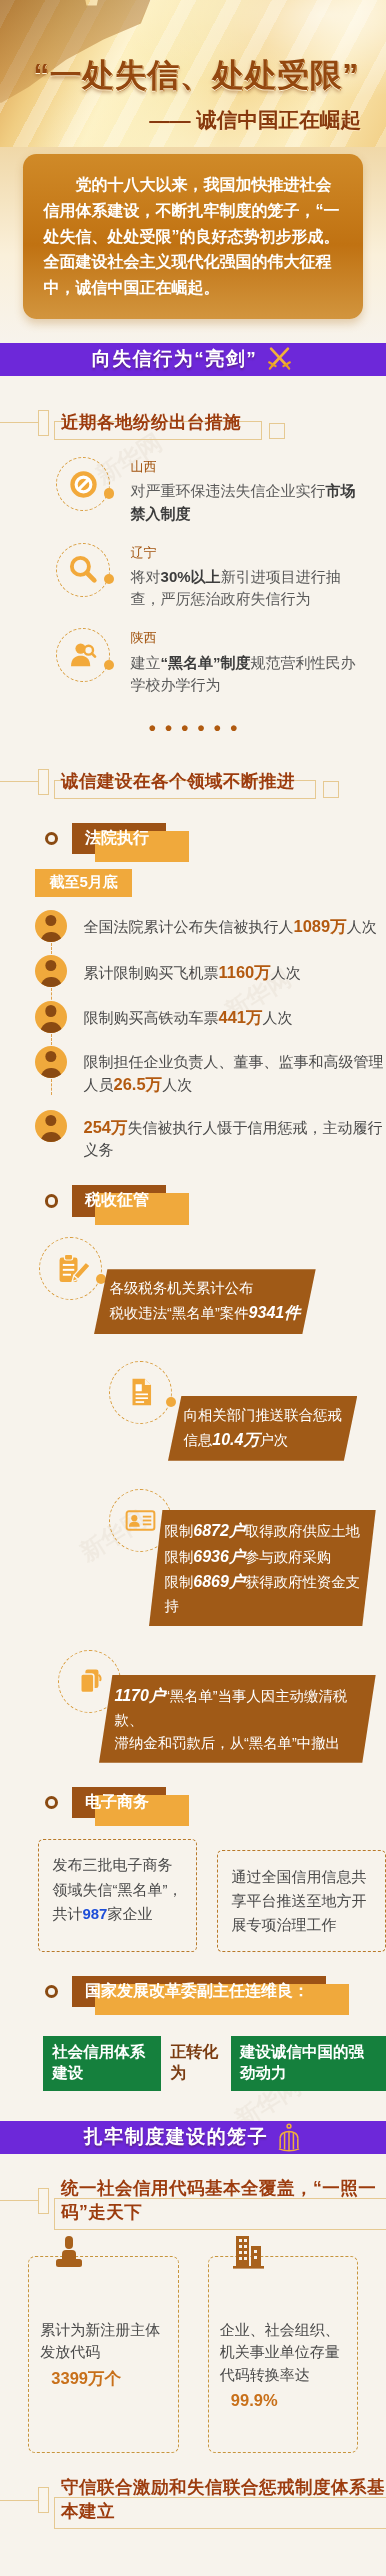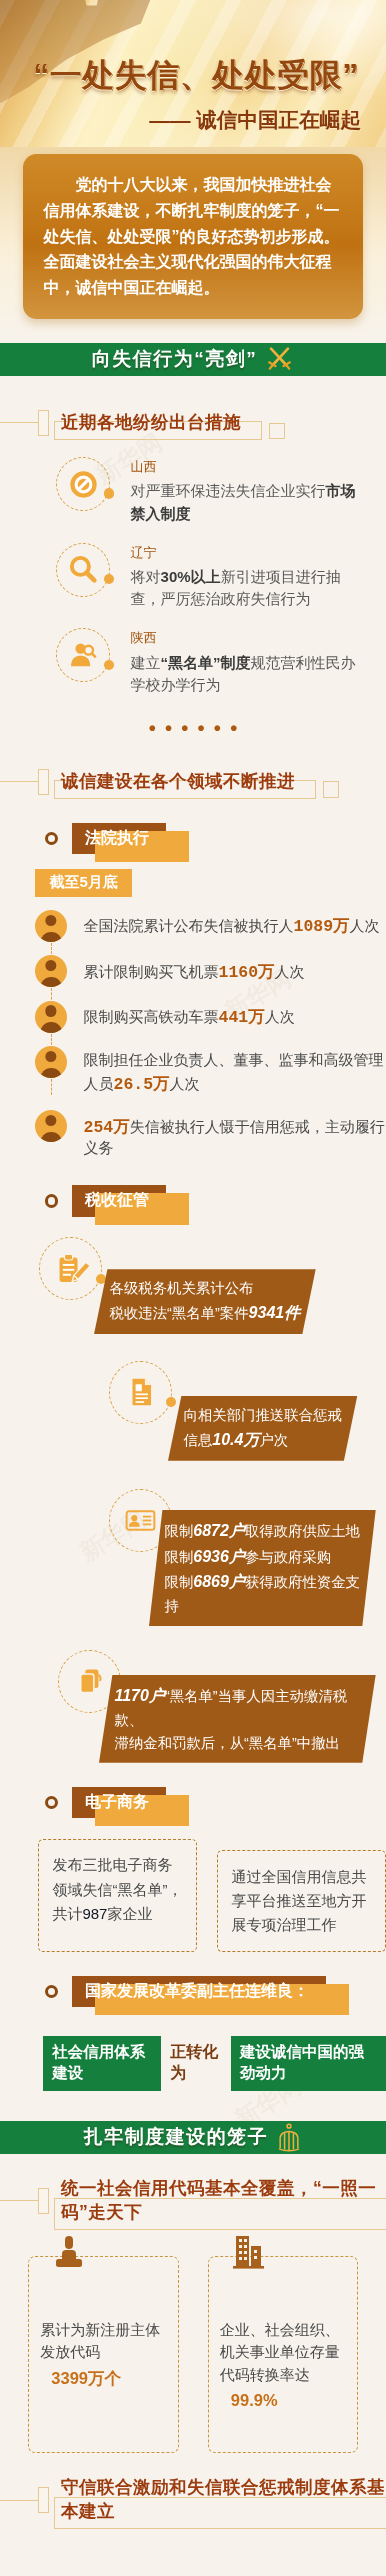--- a/index.html
+++ b/index.html
@@ -28,21 +28,21 @@
   .hero-sub { position:relative; text-align:right; margin:8.2px 25px 0 0; font-size:20.6px; font-weight:bold; color:#87390e;
     text-shadow:0.5px 1px 0 #ffe9bd; }
 
   
   .introwrap { background:linear-gradient(180deg,#f0d8a8 0%,#faf0da 55%,#f7f3ec 100%); padding:7.2px 23px 24px; position:relative; }
   .intro { background:linear-gradient(180deg,#d08a28 0%,#c07212 55%,#d2953e 100%); border-radius:13.4px; color:#fff;
     font-size:16px; font-weight:bold; line-height:1.62; padding:17.5px 20.6px; text-indent:2em;
     box-shadow:0 4.1px 8.2px rgba(180,120,40,.3); }
 
   
-  .secbar { position:relative; height:33px; background:#15803d; display:flex; align-items:center; justify-content:center; gap:8.2px; z-index:1; }
+  .secbar { position:relative; height:33px; background:#6d28d9; display:flex; align-items:center; justify-content:center; gap:8.2px; z-index:1; }
   .secbar .t { color:#fff; font-size:19px; font-weight:bold; letter-spacing:1.5px; text-shadow:0 1.5px 2.1px rgba(60,20,0,.35); }
 
   
   .subhead { position:relative; margin-top:28px; margin-left:0; height:36px; display:flex; align-items:center; z-index:1; }
   .subhead::before { content:""; position:absolute; left:0; top:18.5px; width:49px; height:1px; background:#e6c992; }
   .subhead .bar { position:absolute; left:38px; top:6.2px; width:9.3px; height:24px; border:1px solid #e6c992; background:#f9f5ec; }
   .subhead .wrap { position:relative; margin-left:61px; }
   .subhead .wrap::after { content:""; position:absolute; left:-7.2px; right:-20.6px; top:46%; bottom:-6.2px; border:1px solid #e6c992; z-index:0; }
   .subhead .txt { position:relative; z-index:2; font-size:17.5px; font-weight:bold; color:#9c3c0e; letter-spacing:0.5px; }
   .subhead .sq { position:absolute; right:-44px; bottom:-5.2px; width:14.4px; height:14.4px; border:1px solid #e6c992; }
@@ -58,21 +58,21 @@
   .dots { text-align:center; color:#b05a10; font-size:13.4px; letter-spacing:8.2px; margin:23px 0 0 8.2px; }
 
   
   .tagrow { display:flex; align-items:center; margin:24px 0 0 45px; position:relative; z-index:1; }
   .tagdot { width:7.2px; height:7.2px; border:3.1px solid #8a4a12; border-radius:50%; margin-right:13.4px; flex:none; }
   .tag { position:relative; background:#9c5216; color:#fff; font-size:16px; font-weight:bold; padding:5.2px 17.5px 5.2px 13.4px; z-index:1; }
   .tag::after { content:""; position:absolute; z-index:-1; left:23px; top:8.2px; width:100%; height:100%; background:#f0a93c; }
   .asof { display:inline-block; background:#f0a93c; color:#fff; font-size:15px; font-weight:bold; padding:4.1px 14.4px; margin:15.5px 0 0 35px; position:relative; z-index:1; }
 
   
-  .stats { margin-top:5px; position:relative; z-index:1;font-family:Liberation Mono, monospace; }
+  .stats { margin-top:5px; position:relative; z-index:1; }
   .stat { display:flex; align-items:flex-start; gap:16.5px; margin:13.4px 0 0 35px; position:relative; }
   .stat .pic { width:32px; height:32px; background:#f0a93c; border-radius:50%; position:relative; flex:none; overflow:hidden; }
   .stat .pic::before { content:""; position:absolute; top:4.6px; left:50%; transform:translateX(-50%); width:11.3px; height:11.3px; border-radius:50%; background:#8a4a12; }
   .stat .pic::after { content:""; position:absolute; bottom:-4.1px; left:50%; transform:translateX(-50%); width:21.6px; height:14.4px; border-radius:10.8px 10.8px 0 0; background:#8a4a12; }
   .stat.link::before { content:""; position:absolute; left:15.5px; top:33px; height:15.5px; border-left:1.5px dashed #e0a14c; }
   .stat .txt { font-size:15px; color:#4a4a4a; line-height:1.45; padding-top:5.2px; max-width:309px; }
   .num { color:#b35a10; font-weight:bold; font-size:16.5px; }
 
   
   .taxitem { position:relative; margin-top:20.6px; z-index:1; }
@@ -86,21 +86,21 @@
   .tb .ticon { left:109px; top:0; } .tb .taxbox { margin:35px 0 0 168px; max-width:170px; }
   .tc .ticon { left:109px; top:0; } .tc .taxbox { margin:20.6px 10.3px 0 149px; max-width:206px; }
   .td .ticon { left:58px; top:3.1px; } .td .taxbox { margin:28px 10.3px 0 99px; max-width:247px; }
   .ta { min-height:103px; } .tb { min-height:108px; } .tc { min-height:113px; } .td { min-height:103px; }
 
   
   .ecom { display:flex; gap:20px; margin:20.6px 0 0 38px; position:relative; z-index:1; }
   .ebox { border:1.5px dashed #b97a2a; border-radius:5.2px; padding:13.4px 13.4px; font-size:15px; color:#4a4a4a; line-height:1.62; }
   .ebox.b1 { width:149px; }
   .ebox.b2 { width:160px; margin-top:11.3px; height:fit-content; }
-  .enum { color:#0f172a; font-weight:normal; }
+  .enum { color:#1d4ed8; font-weight:bold; }
 
   
   .concl { display:flex; align-items:center; gap:9.3px; margin:29px 0 0 43px; position:relative; z-index:1; }
   .cbox { background:#15803d; color:#fff; font-size:15.5px; font-weight:bold; padding:6.2px 9.3px; }
   .cmid { color:#7a3b10; font-size:16px; font-weight:bold; }
 
   
   .cards { display:flex; gap:29px; margin:38px 28px 0; position:relative; z-index:1; }
   .card { flex:1; border:1.5px dashed #c8953c; border-radius:7.2px; padding:62px 11.3px 15.5px; position:relative;
     font-size:15px; color:#4a4a4a; line-height:1.5; min-height:118px; }

